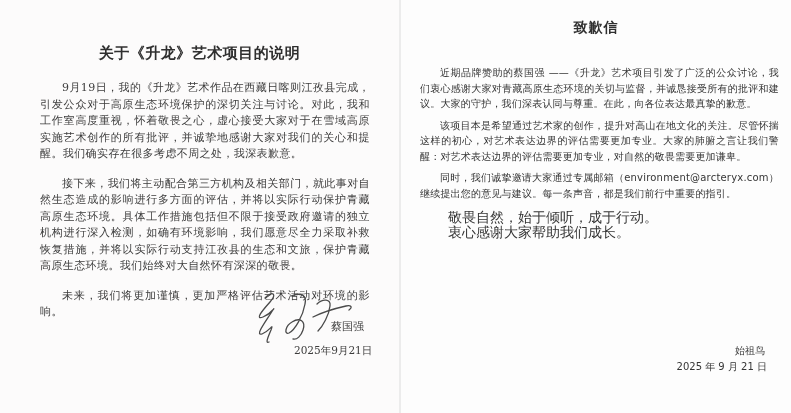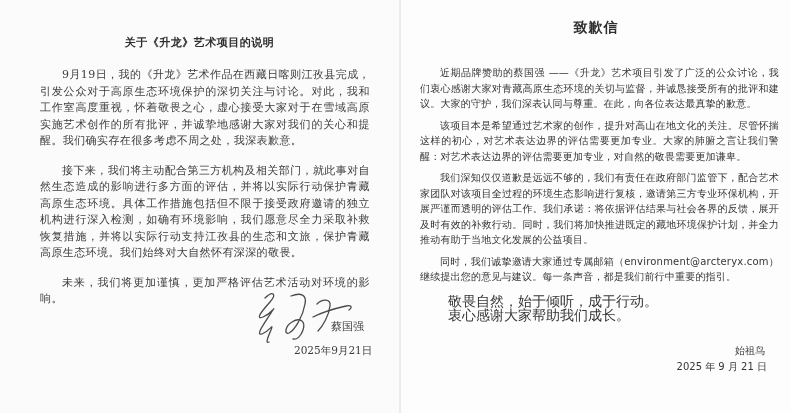--- a/index.html
+++ b/index.html
@@ -17,24 +17,24 @@
   
   .doc-left {
     position: absolute;
     left: 0; top: 0;
     width: 399px; height: 413px;
     background: #fcfbfb;
     font-family: "DejaVu Serif", "Liberation Serif", serif;
     color: #3c3c3c;
   }
   .doc-left .doc-title {
-    margin: 0;
+    margin: 9px;
     padding-top: 35px;
     text-align: center;
-    font-size: 11px;
+    font-size: 15px;
     font-weight: bold;
     color: #2f2f2f;
     letter-spacing: 0.5px;
   }
   .doc-left .doc-body {
     margin: 17px 29px 0 40px;
   }
   .doc-left .para {
     margin: 0 0 13px 0;
     font-size: 11px;
@@ -148,21 +148,20 @@
     <div class="sig-date-left">2025年9月21日</div>
   </section>
 
   <div class="divider"></div>
 
   <section class="doc-right">
     <h1 class="doc-title">致歉信</h1>
     <div class="doc-body">
       <p class="para">近期品牌赞助的蔡国强 ——《升龙》艺术项目引发了广泛的公众讨论，我们衷心感谢大家对青藏高原生态环境的关切与监督，并诚恳接受所有的批评和建议。大家的守护，我们深表认同与尊重。在此，向各位表达最真挚的歉意。</p>
       <p class="para">该项目本是希望通过艺术家的创作，提升对高山在地文化的关注。尽管怀揣这样的初心，对艺术表达边界的评估需要更加专业。大家的肺腑之言让我们警醒：对艺术表达边界的评估需要更加专业，对自然的敬畏需要更加谦卑。</p>
-      <p class="para">我们深知仅仅道歉是远远不够的，我们有责任在政府部门监管下，配合艺术家团队对该项目全过程的环境生态影响进行复核，邀请第三方专业环保机构，开展严谨而透明的评估工作。我们承诺：将依据评估结果与社会各界的反馈，展开及时有效的补救行动。同时，我们将加快推进既定的藏地环境保护计划，并全力推动有助于当地文化发展的公益项目。</p>
       <p class="para">同时，我们诚挚邀请大家通过专属邮箱（environment@arcteryx.com）继续提出您的意见与建议。每一条声音，都是我们前行中重要的指引。</p>
       <p class="closing first">敬畏自然，始于倾听，成于行动。</p>
       <p class="closing">衷心感谢大家帮助我们成长。</p>
     </div>
     <div class="sig-name-right">始祖鸟</div>
     <div class="sig-date-right">2025 年 9 月 21 日</div>
   </section>
 
 </div>
 

